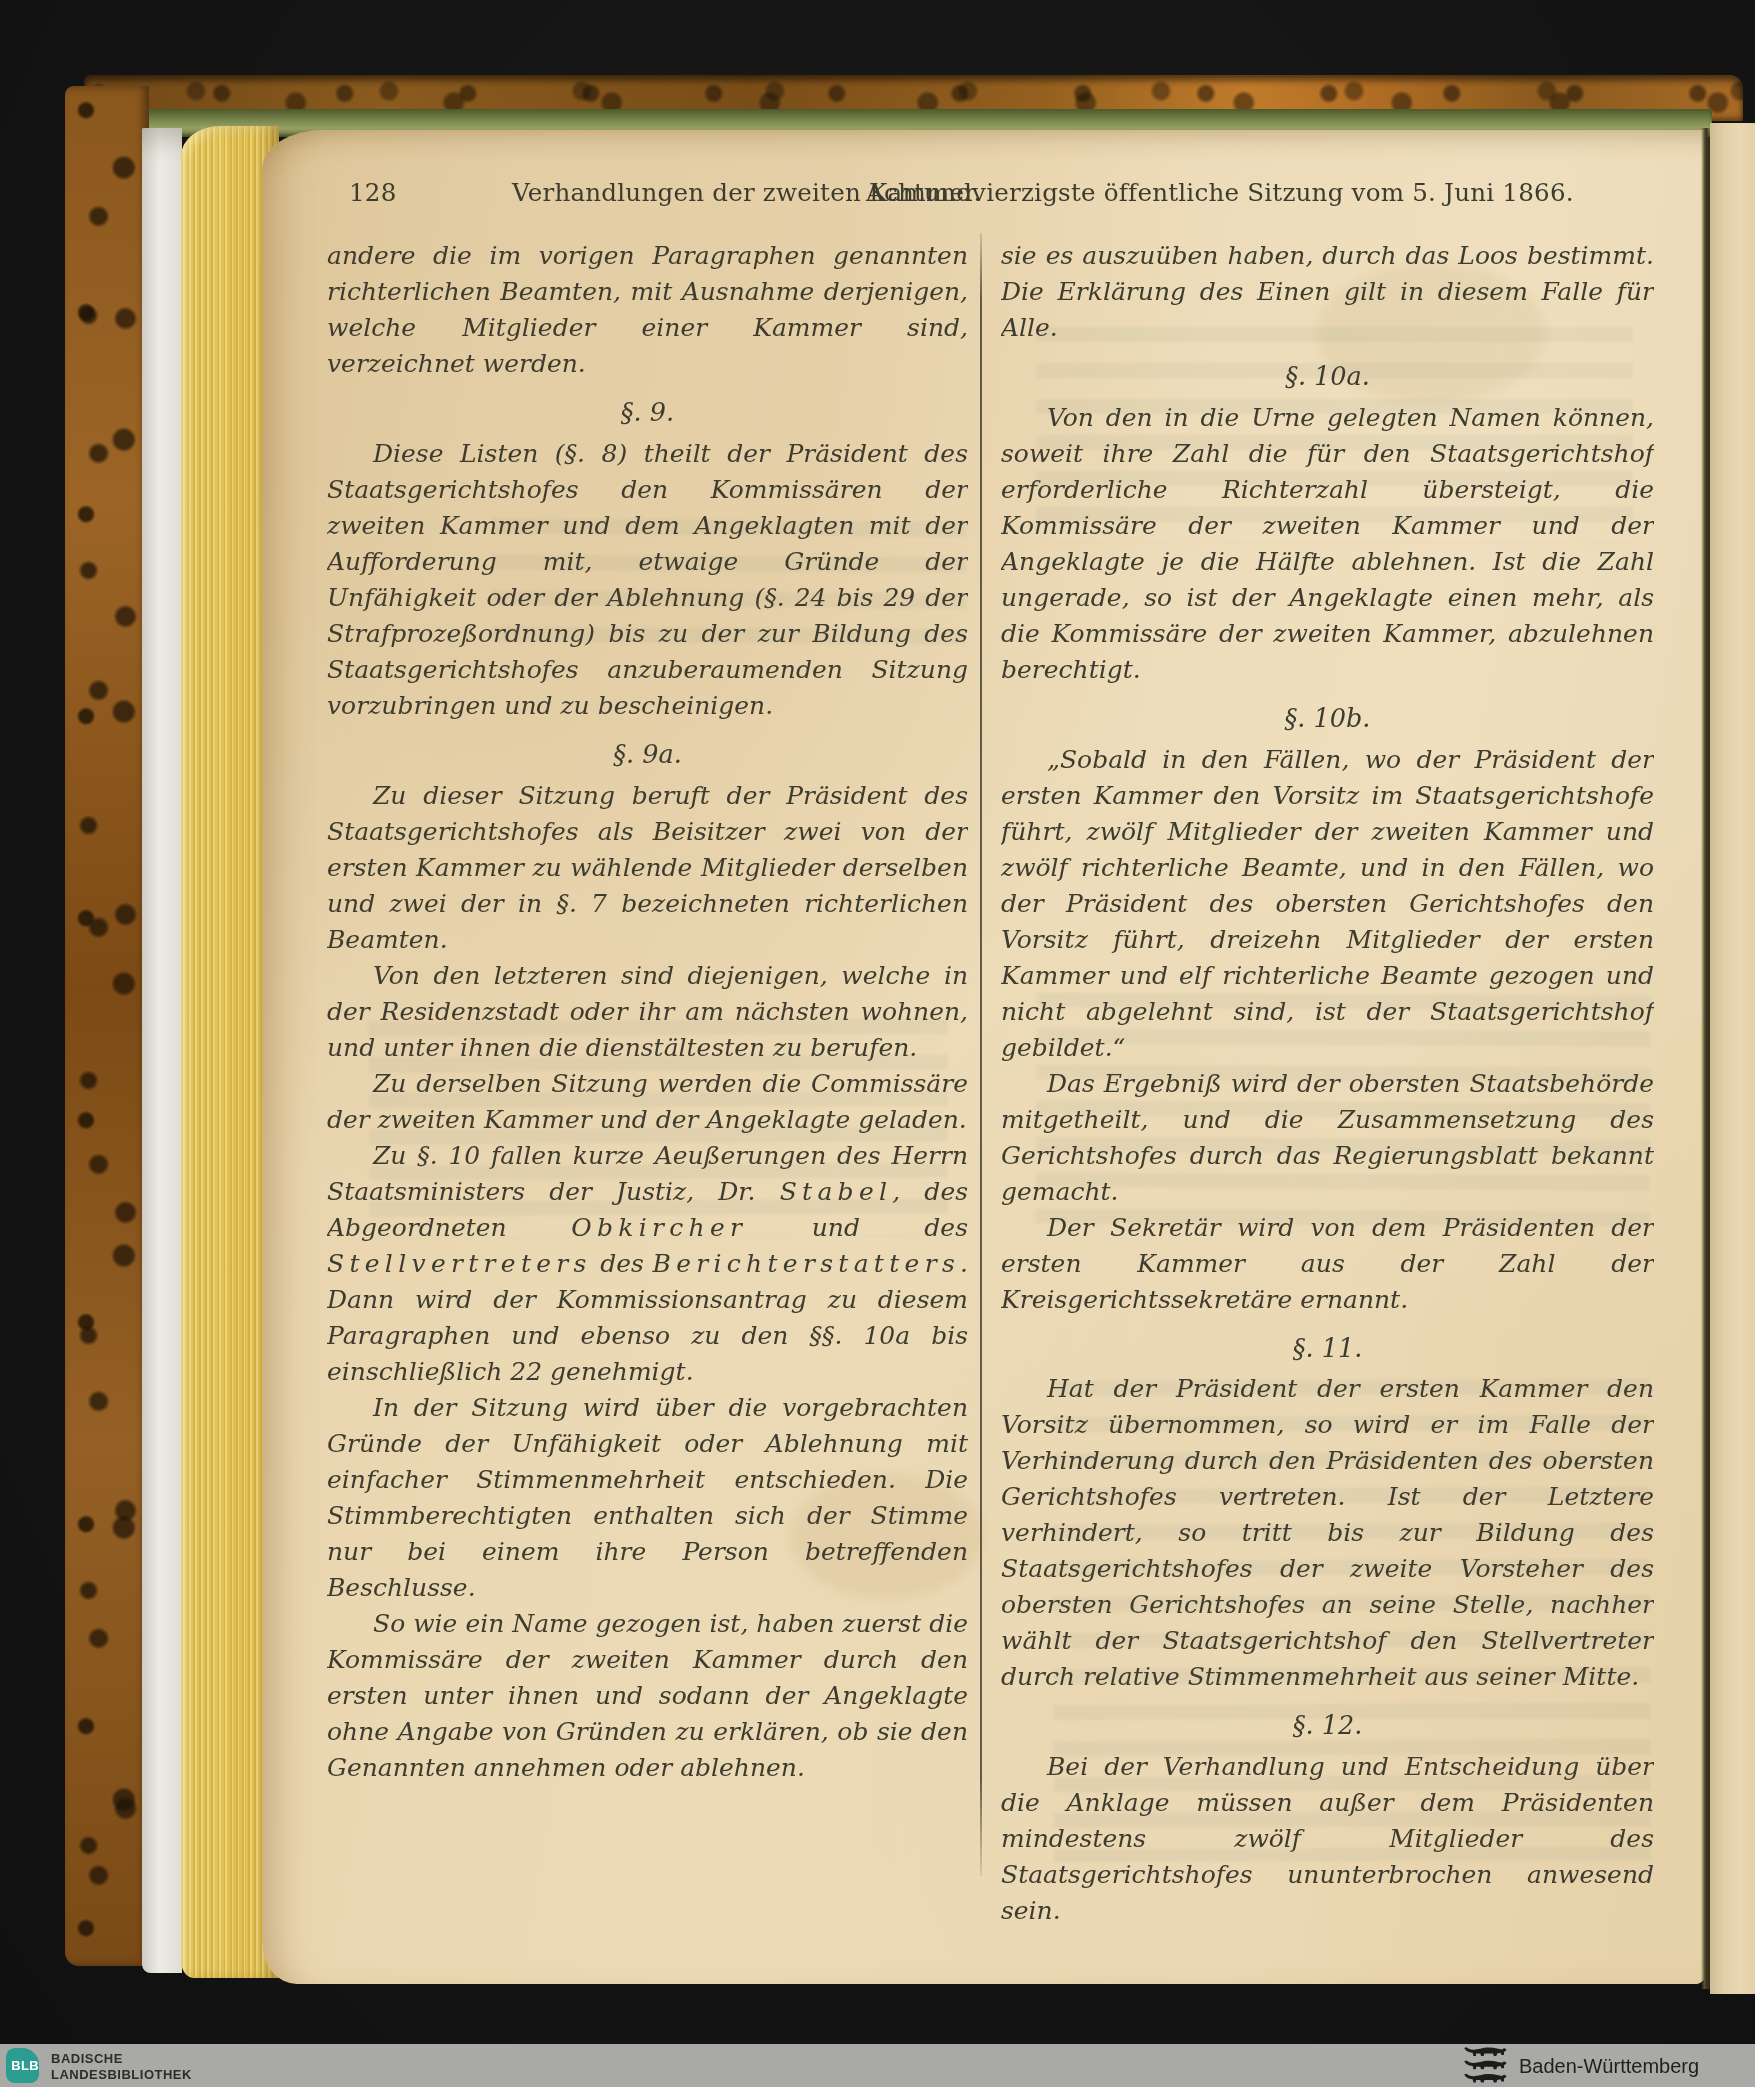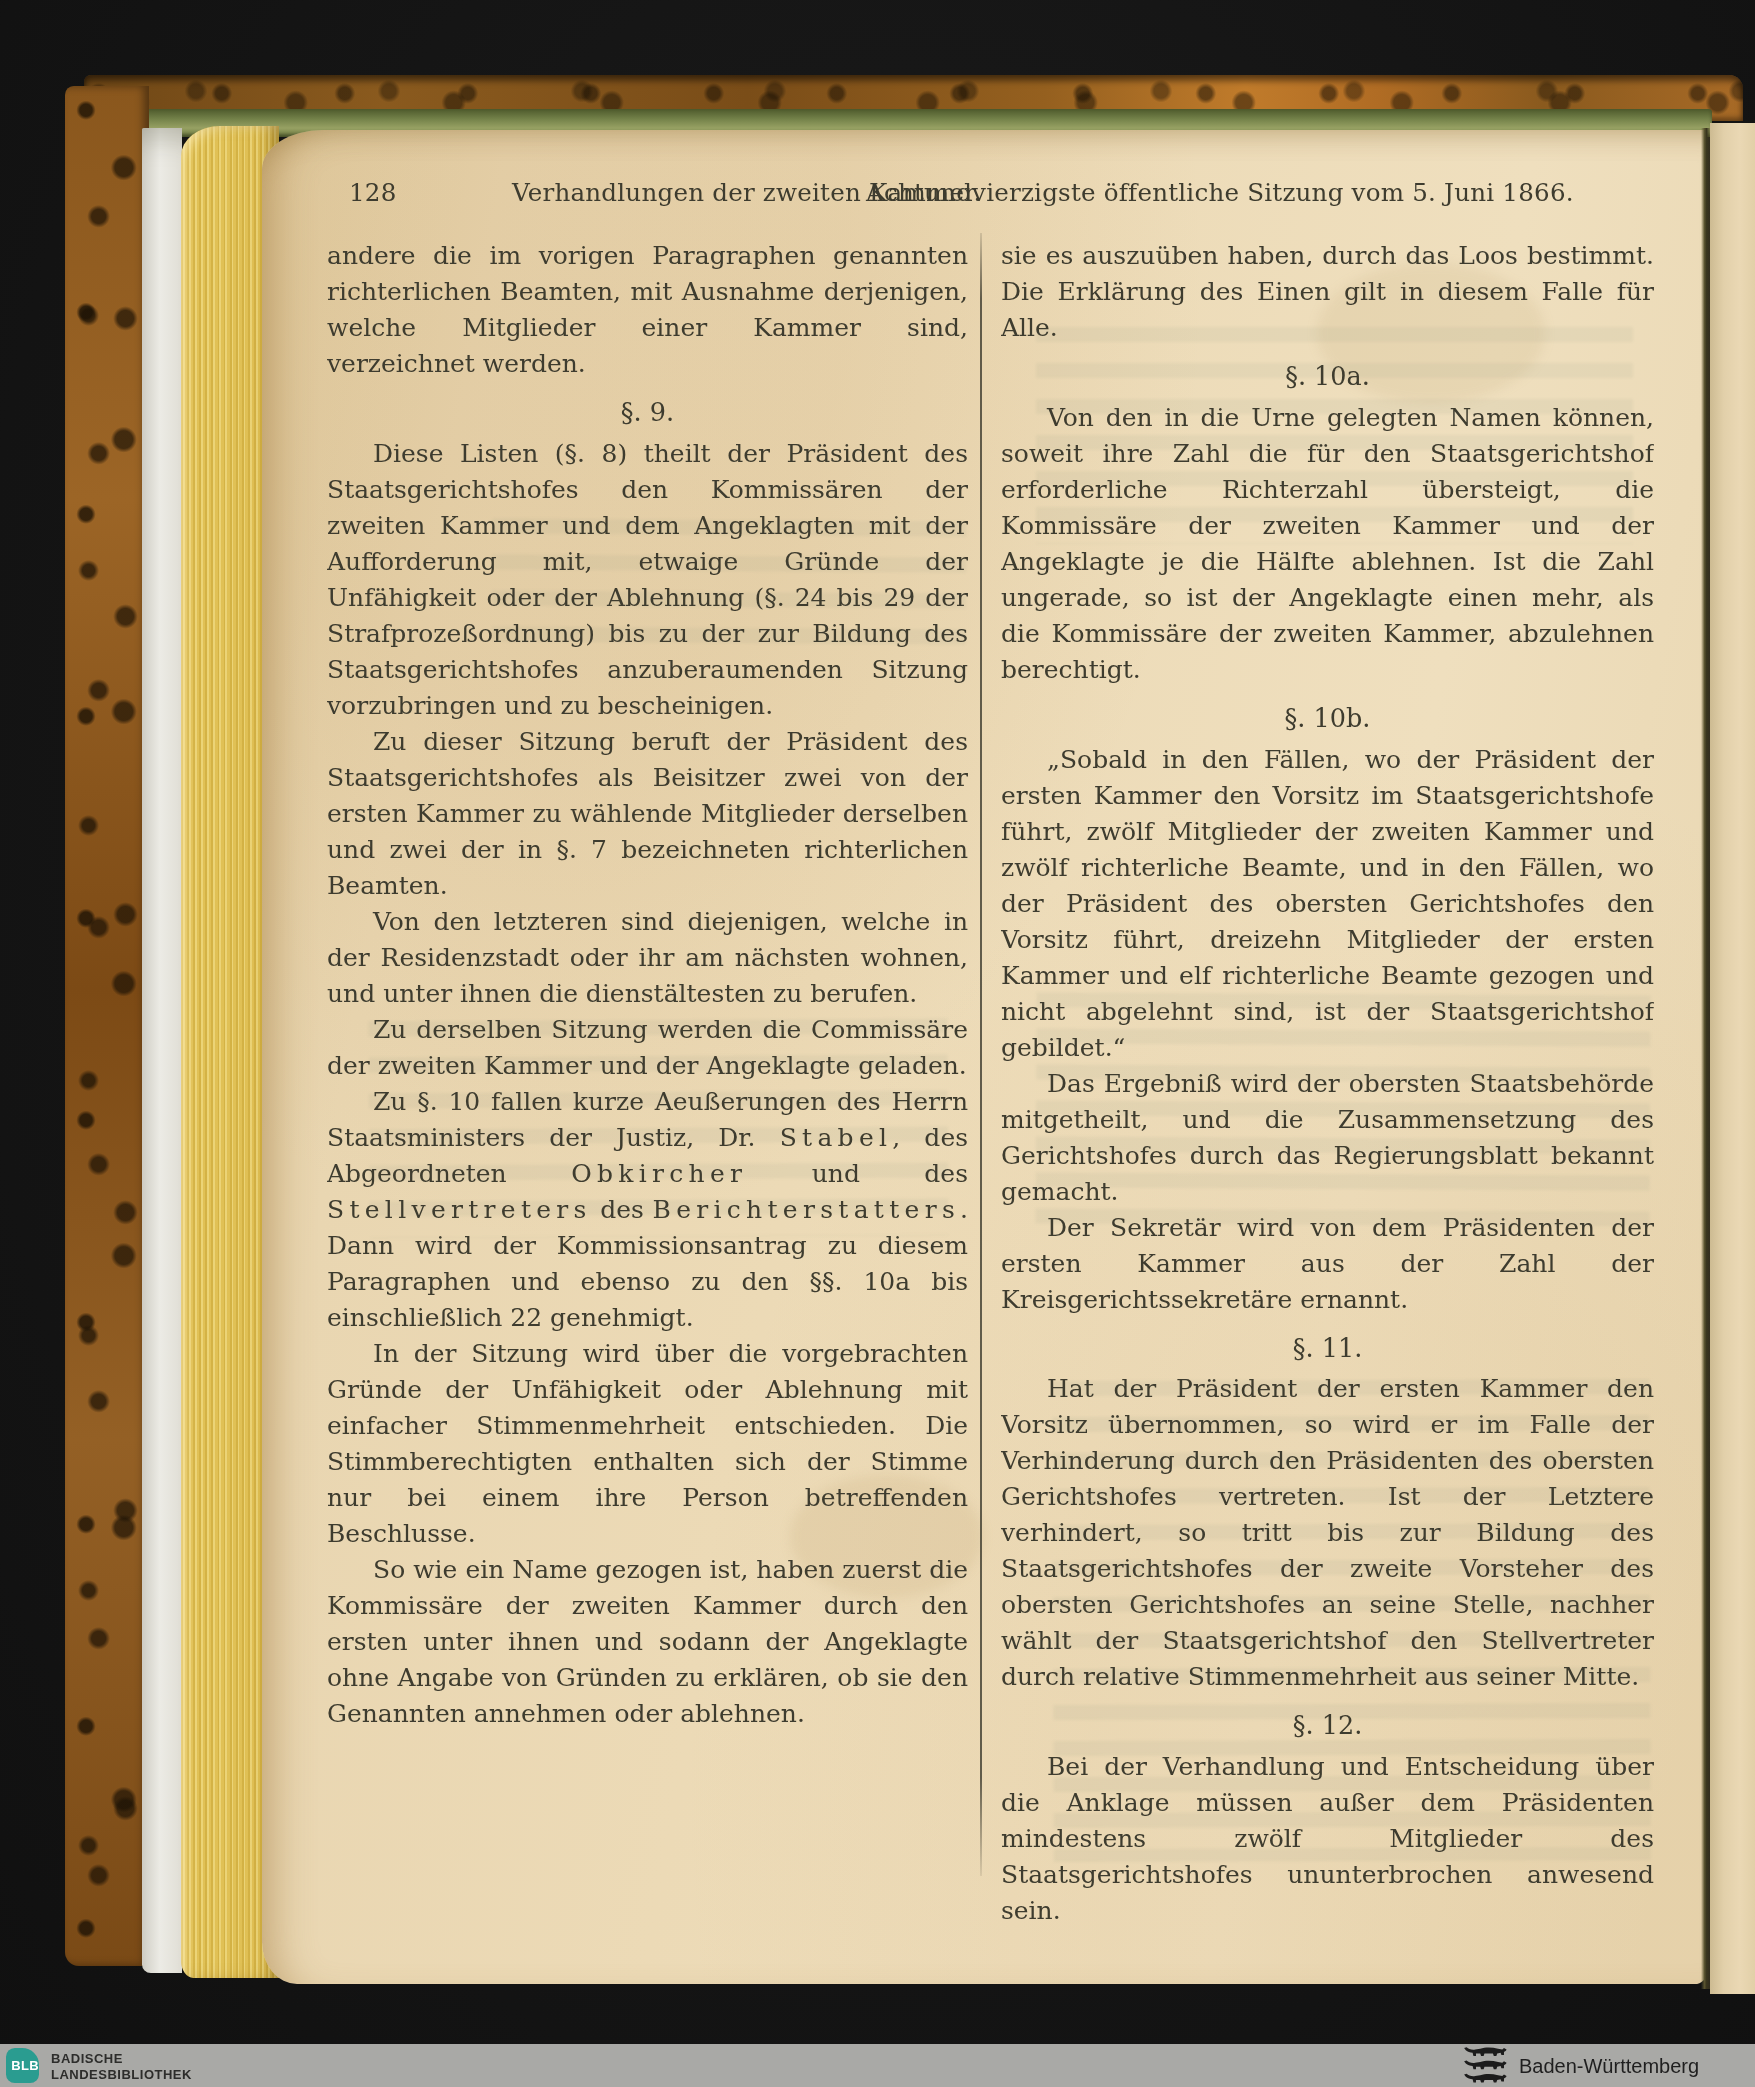--- a/index.html
+++ b/index.html
@@ -70,21 +70,21 @@
     position:absolute;left:1710px;top:123px;width:46px;height:1871px;
     background:linear-gradient(90deg,#cdbb92 0%,#e2d0aa 30%,#ead8b4 65%,#e1cfa7 100%);
   }
   
   .ghost{position:absolute;opacity:.09;filter:blur(1.8px);
     background:repeating-linear-gradient(180deg, transparent 0 11.4px, rgba(85,110,95,.7) 11.4px 26px, transparent 26px 36px);}
   .stain{position:absolute;border-radius:50%;filter:blur(5.3px);}
   
   .ink{color:#3e3c2f;}
   .hdr{position:absolute;top:178px;font-size:24.6px;letter-spacing:0.2px;white-space:nowrap;}
-  .col{position:absolute;top:238px;overflow:hidden;}
+  .col{position:absolute;top:238px;overflow:hidden;font-style:italic;}
   .col p{margin:0;font-size:25px;line-height:36px;text-align:justify;text-indent:46px;
     color:#3e3c2f;hyphens:auto;-webkit-hyphens:auto;}
   .col p.cont{text-indent:0;}
   .col h3{margin:15px 0 8.8px;font-size:25.5px;font-weight:normal;text-align:center;color:#3e3c2f;}
   .sp{letter-spacing:5.3px;}
   .divider{position:absolute;left:980px;top:233px;width:1.8px;height:1643px;
     background:linear-gradient(180deg, rgba(62,60,47,.15) 0%, rgba(62,60,47,.8) 4%, rgba(62,60,47,.8) 94%, rgba(62,60,47,.1) 100%);}
   
   .footer-bar{position:absolute;left:0;top:2044px;width:1756px;height:44px;background:#a9a9a6;}
   .blb-badge{position:absolute;left:6.1px;top:2048px;width:33px;height:35px;background:#2a9c90;
@@ -121,20 +121,21 @@
   <span class="hdr ink" style="left:349px;">128</span>
   <span class="hdr ink" style="left:512px;">Verhandlungen der zweiten Kammer.</span>
   <span class="hdr ink" style="left:866px;">Achtundvierzigste öffentliche Sitzung vom 5. Juni 1866.</span>
 
   <div class="divider"></div>
 
   <div class="col" style="left:327px;width:641px;height:1650px;">
     <p class="cont">andere die im vorigen Paragraphen genannten richterlichen Beamten, mit Ausnahme derjenigen, welche Mitglieder einer Kammer sind, verzeichnet werden.</p>
     <h3>§. 9.</h3>
     <p>Diese Listen (§. 8) theilt der Präsident des Staatsgerichtshofes den Kommissären der zweiten Kammer und dem Angeklagten mit der Aufforderung mit, etwaige Gründe der Unfähigkeit oder der Ablehnung (§. 24 bis 29 der Strafprozeßordnung) bis zu der zur Bildung des Staatsgerichtshofes anzuberaumenden Sitzung vorzubringen und zu bescheinigen.</p>
+    <h3>§. 9a.</h3>
     <p>Zu dieser Sitzung beruft der Präsident des Staatsgerichtshofes als Beisitzer zwei von der ersten Kammer zu wählende Mitglieder derselben und zwei der in §. 7 bezeichneten richterlichen Beamten.</p>
     <p>Von den letzteren sind diejenigen, welche in der Residenzstadt oder ihr am nächsten wohnen, und unter ihnen die dienstältesten zu berufen.</p>
     <p>Zu derselben Sitzung werden die Commissäre der zweiten Kammer und der Angeklagte geladen.</p>
     <p><span>Zu §. 10 fallen kurze Aeußerungen des Herrn Staatsministers der Justiz, Dr. </span><span class="sp">Stabel</span><span>, des Abgeordneten </span><span class="sp">Obkircher</span><span> und des </span><span class="sp">Stellvertreters</span><span> des </span><span class="sp">Berichterstatters</span><span>. Dann wird der Kommissionsantrag zu diesem Paragraphen und ebenso zu den §§. 10a bis einschließlich 22 genehmigt.</span></p>
     <p>In der Sitzung wird über die vorgebrachten Gründe der Unfähigkeit oder Ablehnung mit einfacher Stimmenmehrheit entschieden. Die Stimmberechtigten enthalten sich der Stimme nur bei einem ihre Person betreffenden Beschlusse.</p>
     <p>So wie ein Name gezogen ist, haben zuerst die Kommissäre der zweiten Kammer durch den ersten unter ihnen und sodann der Angeklagte ohne Angabe von Gründen zu erklären, ob sie den Genannten annehmen oder ablehnen.</p>
 
   </div>
 
   <div class="col" style="left:1001px;width:653px;height:1685px;">

